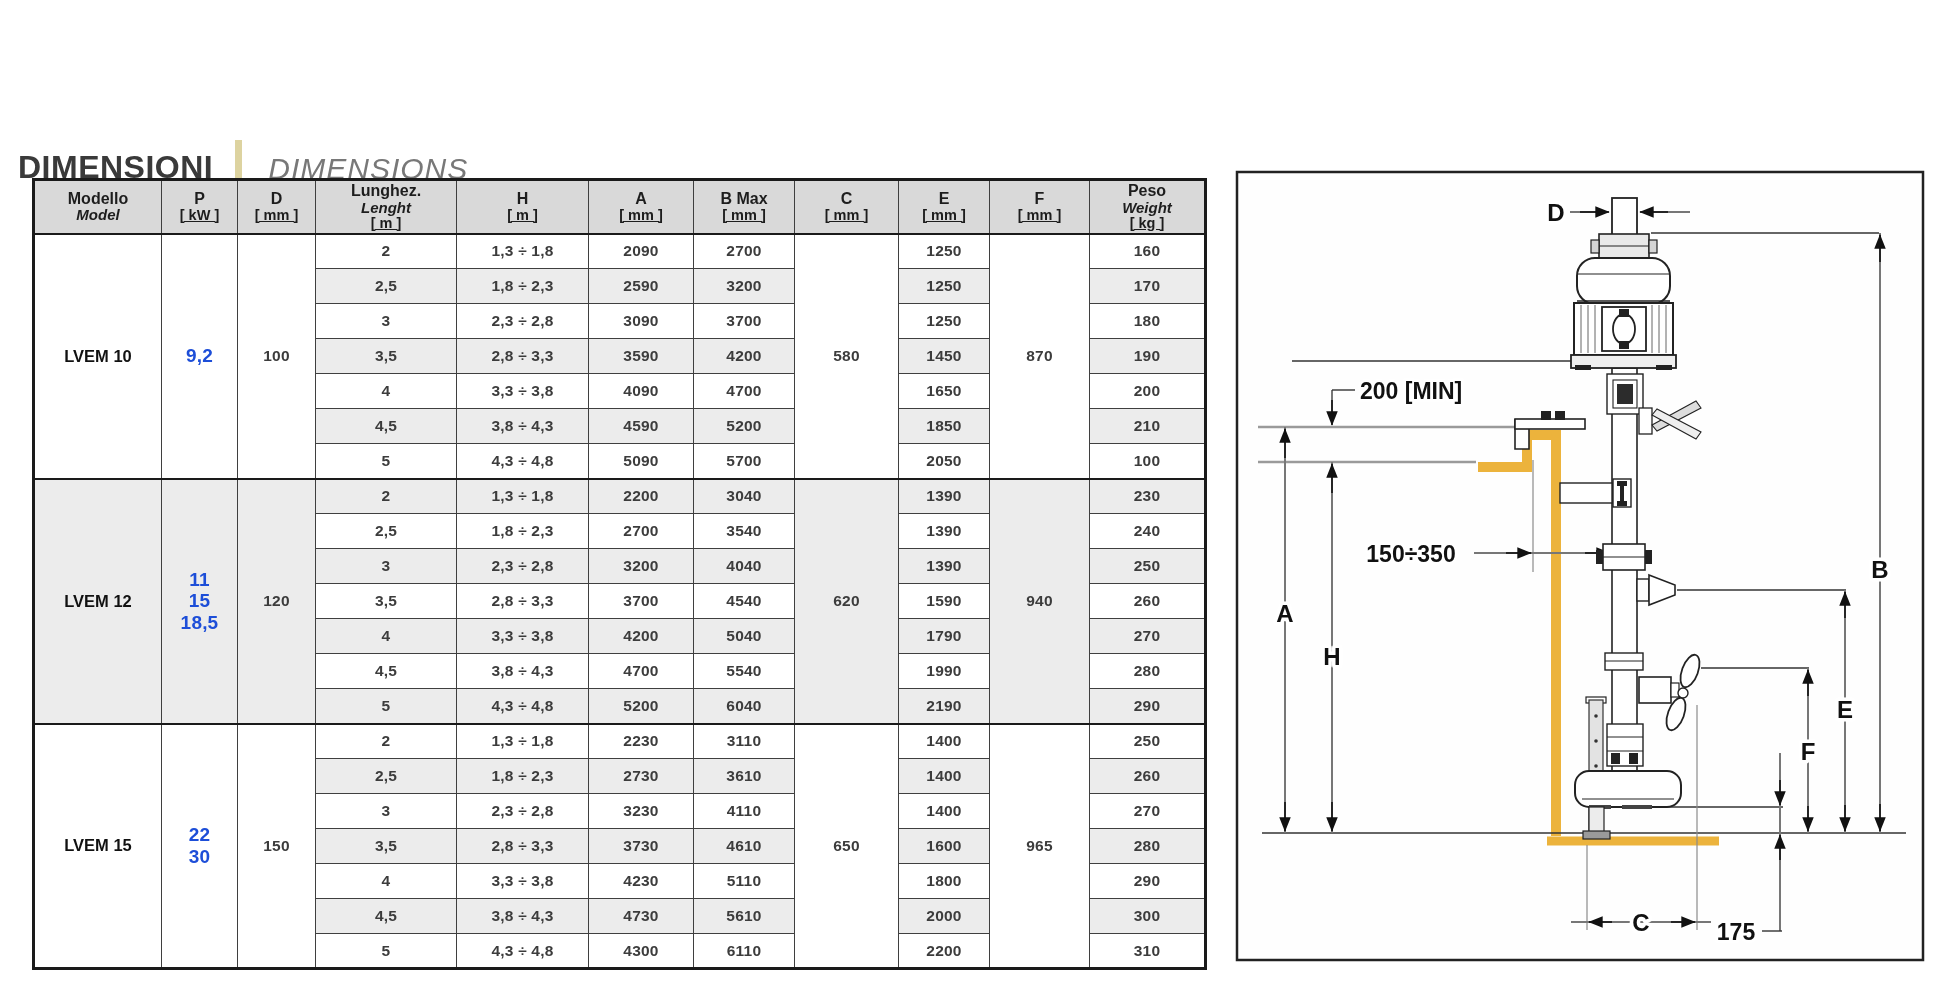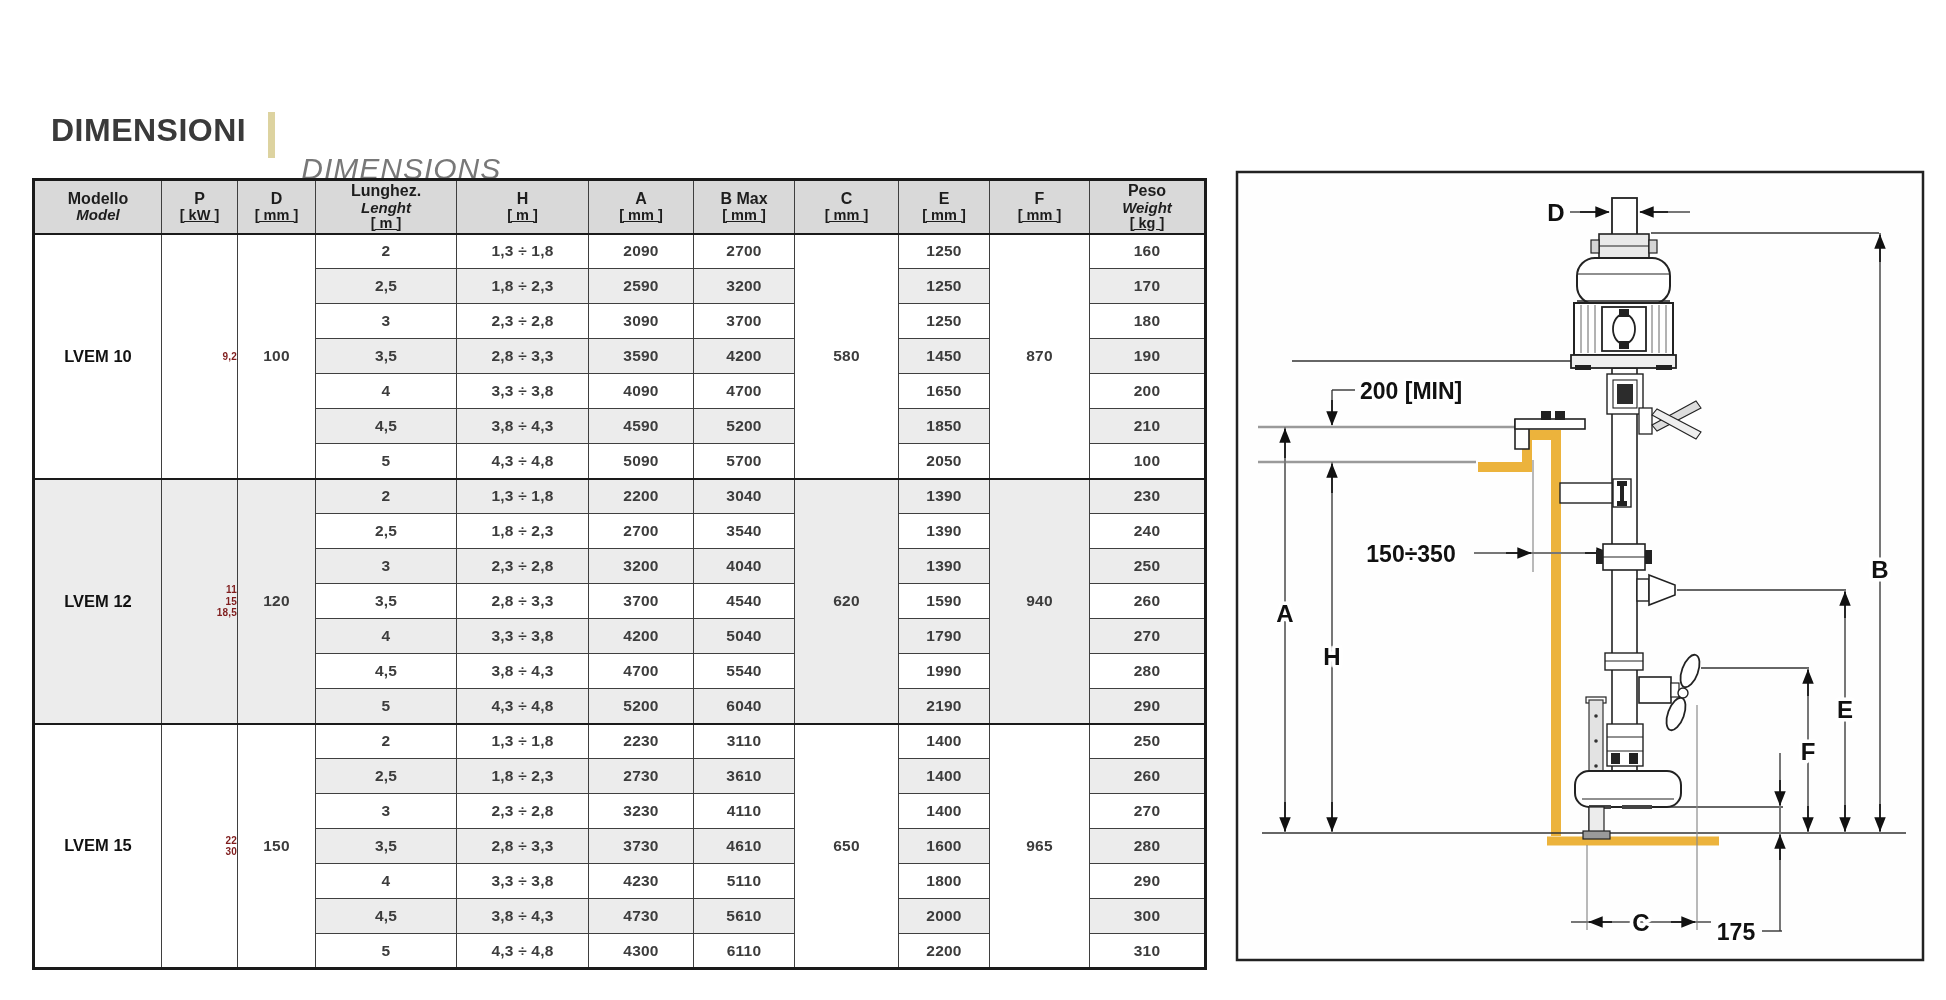--- a/index.html
+++ b/index.html
@@ -3,41 +3,41 @@
 <meta charset="utf-8">
 <style>
   :root{
     --accent-yellow:#ecb33c; --divider:#ddd3a0; --header-bg:#d9d9d9; --zebra:#ececec;
     --ink:#1a1a1a; --text:#333;
   }
   *{box-sizing:border-box; margin:0; padding:0;}
   html,body{width:1946px; height:1000px; background:#fff; overflow:hidden;
     font-family:"Liberation Sans", sans-serif;}
   
-  .title-row{position:absolute; left:51px; top:112px; display:flex; align-items:flex-start;}
+  .title-row{position:absolute; left:18px; top:112px; display:flex; align-items:flex-end;}
   .title-it{font-size:32px; font-weight:bold; color:#3a3a3a; letter-spacing:.5px;}
   .title-bar{width:7px; height:46px; background:var(--divider); margin:0 26px 0 22px;}
   .title-en{font-size:30px; font-style:italic; color:#787878; letter-spacing:1px;margin-top:40px;}
   
   .tbl-wrap{position:absolute; left:32px; top:178px;}
   table{border-collapse:collapse; table-layout:fixed; border:3px solid var(--ink); background:#fff;}
   th,td{border:1px solid #3f3f3f; text-align:center; vertical-align:middle;
         font-size:16px; color:var(--text); padding:0;}
   thead th{background:var(--header-bg); height:50px; border-bottom:2.5px solid var(--ink);
         font-weight:bold; color:#1d1d1d; line-height:1.05; padding:2px 0;}
   thead .t{font-size:16px;}
   thead .s{font-size:15px; font-style:italic;}
   thead .u{font-size:14.5px; font-weight:bold;text-decoration:underline;}
   tbody td{height:35px; line-height:1.05;}
   tbody tr.shade td{background:var(--zebra);}
   tbody td.merged{background:#fff; font-weight:bold;}
   tbody td.model-cell{font-weight:bold; color:#111; font-size:16.5px;}
   tbody td.num{font-weight:bold; color:#3c3c3c; font-size:15.5px; letter-spacing:.2px;}
   tbody tr.group-start td{border-top:2.5px solid var(--ink);}
-  td.merged .pline{line-height:1.15; font-size:10px; color:#7f1d1d;text-align:right;}
+  td.merged .pline{line-height:1.15; font-size:19px; color:#1d4ed8;}
   
   .diagram{position:absolute; left:1230px; top:148px;}
   .lbl{font:bold 24px "Liberation Sans", sans-serif; fill:#111;
        paint-order:stroke; stroke:#fff; stroke-width:7px; stroke-linejoin:round;}
   .lbl-sm{font:bold 23px "Liberation Sans", sans-serif; fill:#111;
        paint-order:stroke; stroke:#fff; stroke-width:6px; stroke-linejoin:round;}
   .yellow{stroke:var(--accent-yellow); fill:none;}
 </style>
 </head>
 <body>

